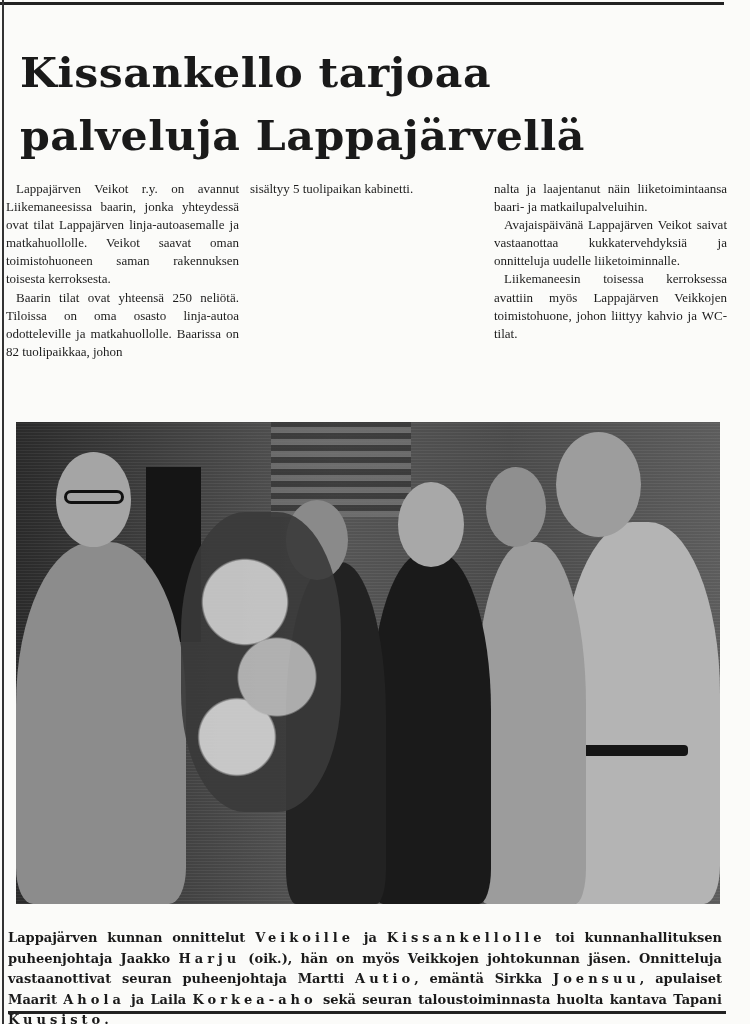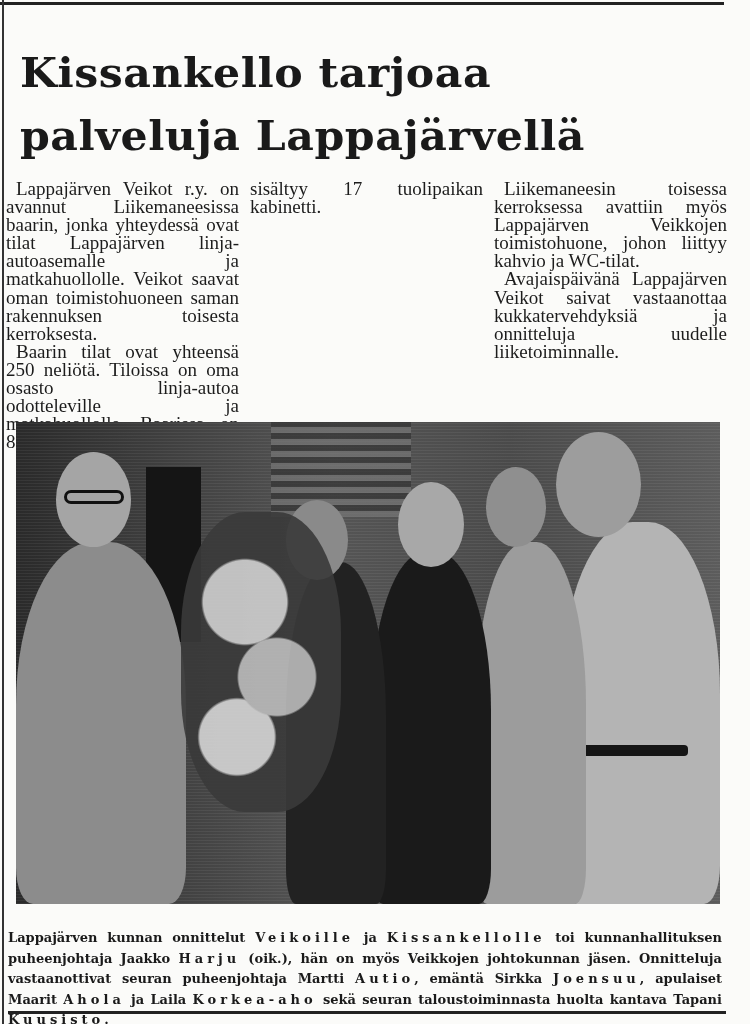--- a/index.html
+++ b/index.html
@@ -23,21 +23,21 @@
     }
     .headline span { display: block; }
 
     .columns {
       position: absolute; left: 6px; top: 180px; width: 722px;
       display: flex; gap: 11px;
     }
     .col {
       width: 233px;
       font-family: "Liberation Serif", serif;
-      font-size: 19px; line-height: 18.1px;
+      font-size: 13px; line-height: 18.1px;
       text-align: justify; hyphens: manual;
     }
     .col p { margin: 0; text-indent: 10px; }
     .col p.cont { text-indent: 0; }
 
     .photo {
       position: absolute; left: 16px; top: 422px; width: 704px; height: 482px;
       background: #4a4a4a; overflow: hidden;
     }
     .photo .bg { position: absolute; inset: 0;
@@ -88,25 +88,26 @@
   <span>Kissankello tarjoaa</span>
   <span>palveluja Lappajärvellä</span>
 </h1>
 
 <div class="columns">
   <div class="col">
     <p>Lappajärven Veikot r.y. on avannut Liikemaneesissa baarin, jonka yhteydessä ovat tilat Lappajärven linja-autoasemalle ja matkahuollolle. Veikot saavat oman toimistohuoneen saman rakennuksen toisesta kerroksesta.</p>
     <p>Baarin tilat ovat yhteensä 250 neliötä. Tiloissa on oma osasto linja-autoa odotteleville ja matkahuollolle. Baarissa on 82 tuolipaikkaa, johon</p>
   </div>
   <div class="col">
-    <p class="cont">sisältyy 17 tuolipaikan kabinetti.</p>
+    <p class="cont">sisältyy 5 tuolipaikan kabinetti.</p>
   </div>
   <div class="col">
+    <p class="cont">nalta ja laajentanut näin liiketoimintaansa baari- ja matkailupalveluihin.</p>
+    <p>Avajaispäivänä Lappajärven Veikot saivat vastaanottaa kukkatervehdyksiä ja onnitteluja uudelle liiketoiminnalle.</p>
     <p>Liikemaneesin toisessa kerroksessa avattiin myös Lappajärven Veikkojen toimistohuone, johon liittyy kahvio ja WC-tilat.</p>
-    <p>Avajaispäivänä Lappajärven Veikot saivat vastaanottaa kukkatervehdyksiä ja onnitteluja uudelle liiketoiminnalle.</p>
   </div>
 </div>
 
 <div class="photo" role="img" aria-label="Black-and-white group photo of six people; man with glasses at left holding a bouquet of flowers, women in dark dresses in the centre, men in light shirts at right">
   <div class="bg"></div>
   <div class="window"></div>
   <div class="door"></div>
   <div class="person p1"></div>
   <div class="head h1"></div>
   <div class="glasses"></div>

